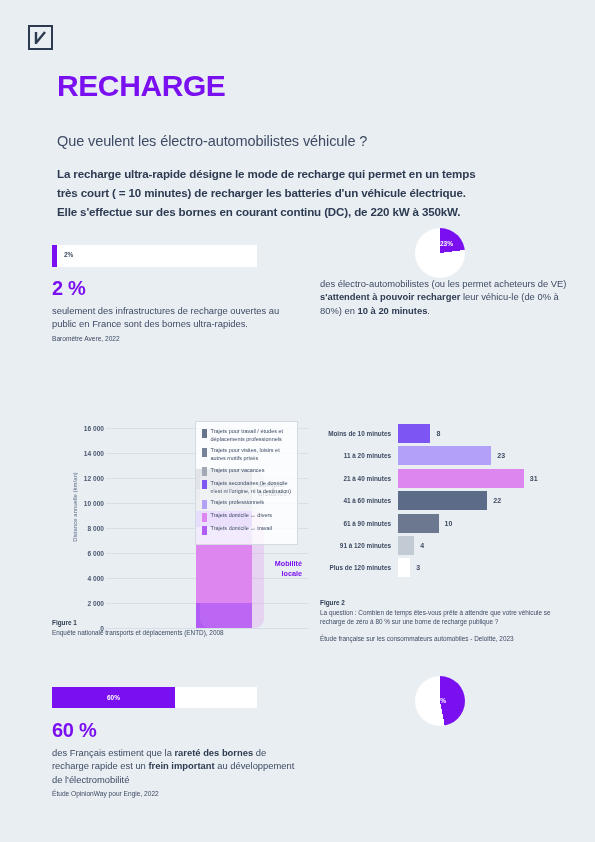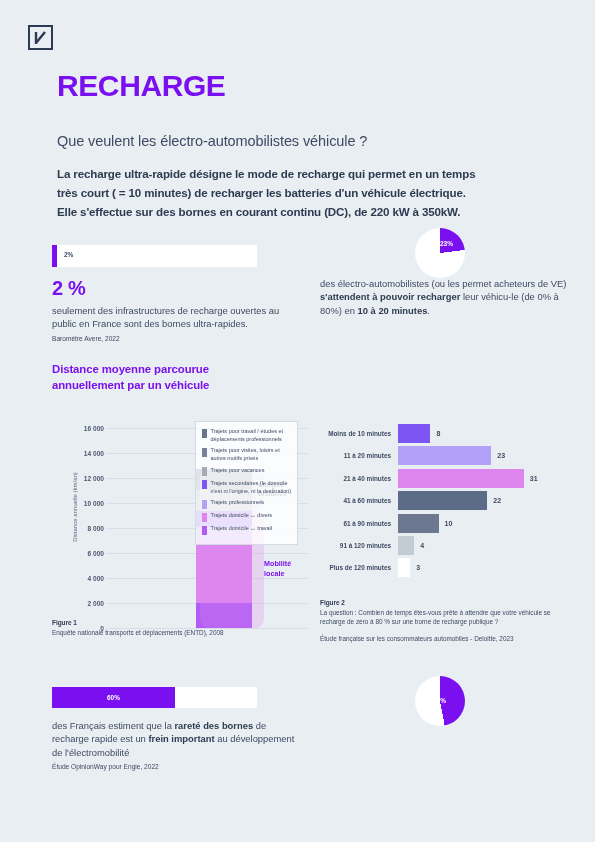--- a/index.html
+++ b/index.html
@@ -206,21 +206,20 @@
     </div>
     <div class="stat-src">Baromètre Avere, 2022</div>
   </div>
 
   <div id="stat-23">
     <div class="stat-body">
       <span>des électro-automobilistes (ou les permet acheteurs de VE) </span><b>s'attendent à pouvoir recharger</b><span> leur véhicu-le (de 0% à 80%) en </span><b>10 à 20 minutes</b><span>.</span>
     </div>
   </div>
 
-  <div class="sec-head" id="sec-left">Distance moyenne parcourue annuellement par un véhicule</div>
 
   <div class="chart-left">
     <div class="ylabel">Distance annuelle (km/an)</div>
     <div class="yticks-col" id="left-yticks">
         <div class="ytick" style="top: 200px;">0</div>
         <div class="ytick" style="top: 175px;">2 000</div>
         <div class="ytick" style="top: 150px;">4 000</div>
         <div class="ytick" style="top: 125px;">6 000</div>
         <div class="ytick" style="top: 100px;">8 000</div>
         <div class="ytick" style="top: 75px;">10 000</div>
@@ -245,21 +244,21 @@
           <div class="seg" style="height: 8.75px; background: rgb(154, 162, 176);"></div>
           <div class="seg" style="height: 12.5px; background: rgb(163, 169, 181);"></div>
           <div class="seg" style="height: 16.25px; background: rgb(125, 85, 242);"></div>
           <div class="seg" style="height: 15px; background: rgb(179, 161, 247);"></div>
           <div class="seg" style="height: 61.25px; background: rgb(221, 134, 240);"></div>
           <div class="seg" style="height: 25px; background: rgb(176, 92, 245);"></div>
         </div>
     <div class="bracket" style="left: 94px; top: 41.25px; width: 64px; height: 41.25px; background: rgba(190, 200, 210, 0.55);"></div>
         <div class="bracket-label" style="left: 152px; top: 51.875px; color: rgb(74, 88, 112);">Longue distance</div>
         <div class="bracket" style="left: 94px; top: 82.5px; width: 64px; height: 117.5px; background: rgba(221, 134, 240, 0.26);"></div>
-        <div class="bracket-label" style="left: 158px; top: 131.25px; color: rgb(122, 15, 240);">Mobilité locale</div>
+        <div class="bracket-label" style="left: 148px; top: 131.25px; color: rgb(122, 15, 240); text-align: right;">Mobilité locale</div>
       </div>
   </div>
 
   <div class="legend" id="left-legend">
       <div class="legend-item">
         <span class="legend-swatch" style="background: rgb(103, 116, 142);"></span>
         <span class="legend-text">Trajets pour travail / études et déplacements professionnels</span>
       </div>
       <div class="legend-item">
         <span class="legend-swatch" style="background: rgb(118, 130, 154);"></span>
@@ -337,20 +336,21 @@
 
   <div class="bar60-wrap">
     <div class="bar60-fill"></div>
     <div class="bar60-label">60%</div>
   </div>
 
   <div class="pie47"></div>
   <div class="pie47-label">47%</div>
 
   <div id="stat-60">
+    <div class="stat-num">60 %</div>
     <div class="stat-body">
       <span>des Français estiment que la </span><b>rareté des bornes</b><span> de recharge rapide est un </span><b>frein important</b><span> au développement de l'électromobilité</span>
     </div>
     <div class="stat-src">Étude OpinionWay pour Engie, 2022</div>
   </div>
 
 
 </div>
 
 </body></html>

